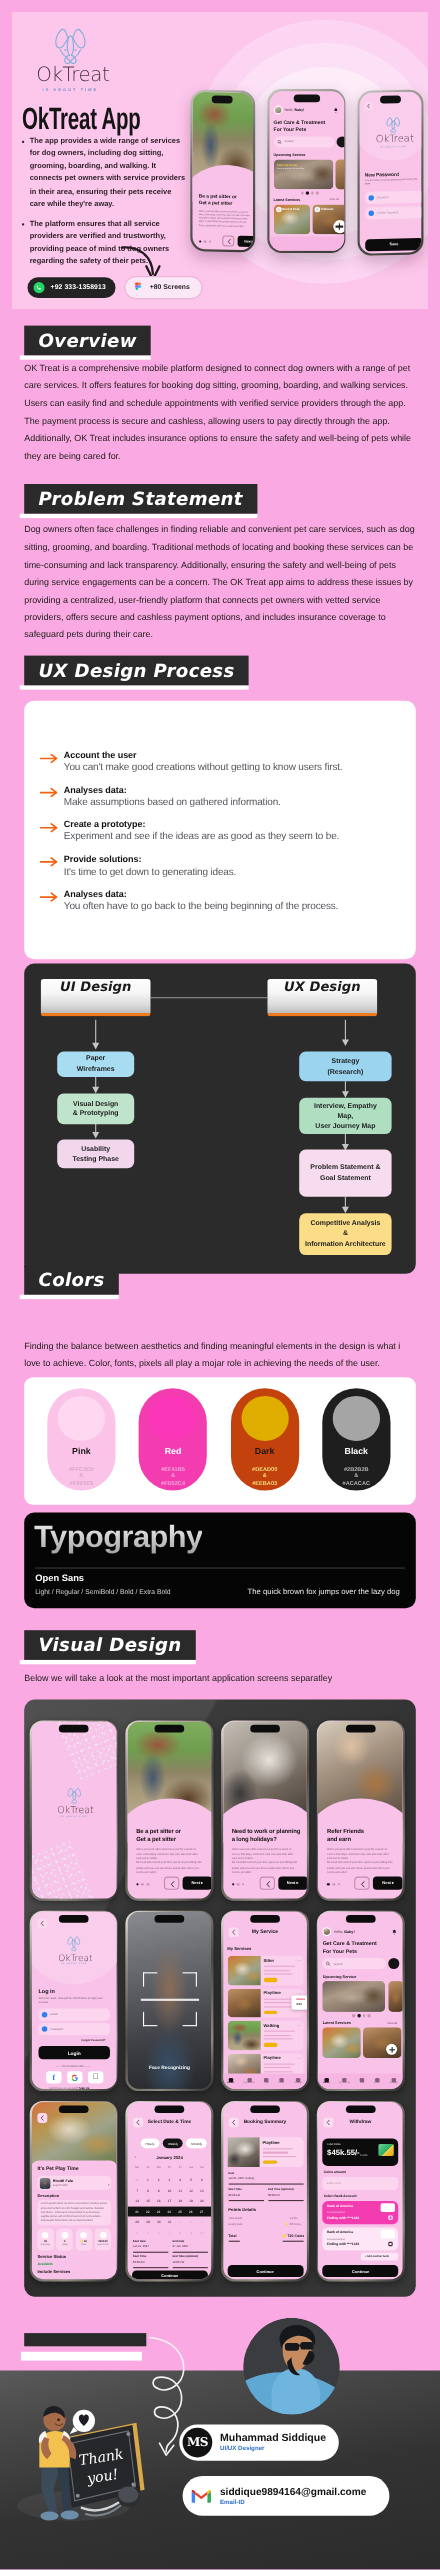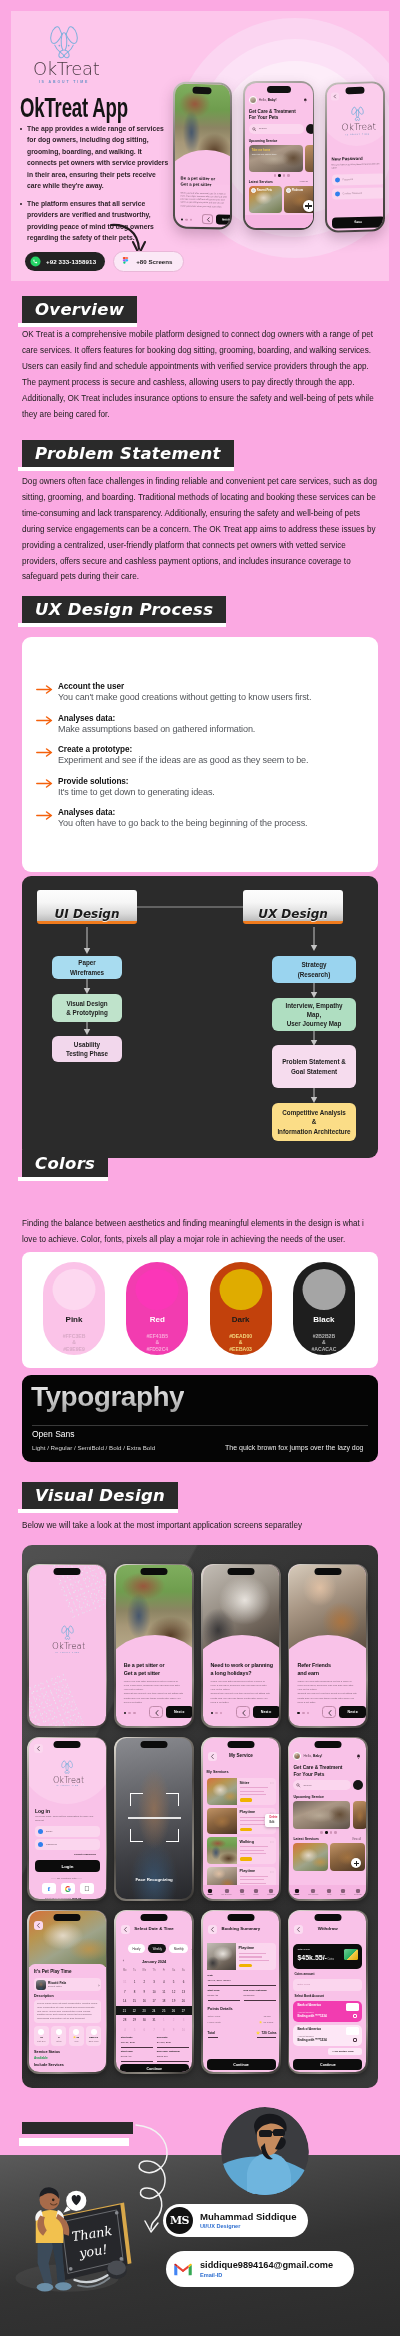--- a/index.html
+++ b/index.html
@@ -59,40 +59,40 @@
   .ux-list{position:absolute;left:14px;top:45px;width:330px;}
   .ux-item{position:relative;padding-left:22px;margin-bottom:10.6px;}
   .ux-item .arr{position:absolute;left:0;top:2.5px;}
   .ux-item .t{font-size:8.2px;font-weight:700;color:#111;line-height:10px;letter-spacing:-.05px;}
   .ux-item .d{font-size:9.1px;color:#54575c;line-height:11px;margin-top:0;letter-spacing:-.15px;}
 
   
   .flow{position:absolute;left:22px;top:876px;width:356px;height:282px;background:#2B2B2B;border-radius:9px;overflow:hidden;}
   .fhead{position:absolute;width:100px;height:34px;border-radius:3px;
      background:linear-gradient(180deg,#fdfdfd 0%,#f6f6f6 40%,#dcdcdc 75%,#bcbcbc 100%);
-     border-bottom:3px solid #F07B1D;display:flex;align-items:flex-end;justify-content:center;}
+     border-bottom:3px solid #F07B1D;display:flex;align-items:flex-start;justify-content:center;}
   .fhead span{font-family:"DejaVu Sans",sans-serif;font-style:italic;font-weight:700;font-size:12px;color:#1b1b1b;
      text-shadow:0 1px 0 rgba(255,255,255,.8);}
   .fbox{position:absolute;border-radius:6px;display:flex;align-items:center;justify-content:center;text-align:center;}
   .fbox span{font-size:6.3px;font-weight:600;color:#1d1d1d;line-height:9.2px;}
 
   
   .colors-card{position:absolute;left:22px;top:1252px;width:356px;height:116px;background:#fff;border-radius:8px;}
   .swatch{position:absolute;top:10px;width:62px;height:93px;border-radius:31px;}
   .swatch .circ{position:absolute;left:50%;transform:translateX(-50%);top:7px;width:43px;height:41px;border-radius:50%;}
   .swatch .nm{position:absolute;left:0;right:0;top:53px;text-align:center;font-size:8px;font-weight:700;}
   .swatch .hx{position:absolute;left:0;right:0;top:71px;text-align:center;font-size:5.1px;line-height:6.4px;font-weight:600;}
 
   
   .typo{position:absolute;left:22px;top:1375px;width:356px;height:87px;background:#050505;border-radius:9px;overflow:hidden;}
   .typo h2{position:absolute;left:9px;top:5px;font-size:28px;font-weight:700;letter-spacing:-.5px;line-height:34px;
      background:linear-gradient(180deg,#eeeeee 0%,#d4d4d4 45%,#9d9d9d 100%);-webkit-background-clip:text;
      background-clip:text;color:transparent;}
   .typo .rule{position:absolute;left:10px;right:10px;top:50px;height:1px;background:#3a3a3a;}
-  .typo .os{position:absolute;left:10px;top:54px;font-size:8.5px;font-weight:400;color:#fff;}
+  .typo .os{position:absolute;left:10px;top:54px;font-size:8.5px;font-weight:700;color:#fff;}
   .typo .wt{position:absolute;left:10px;top:69px;font-size:6.2px;color:#d5d5d5;}
   .typo .fox{position:absolute;left:203px;top:69px;font-size:7px;color:#ececec;}
 
   
   .vd{position:absolute;left:22px;top:1545px;width:356px;height:543px;border-radius:10px;overflow:hidden;
       background:linear-gradient(135deg,#474747 0%,#3a3a3a 30%,#2f2f2f 60%,#3b3b3b 100%);}
 
   
   .vdph{position:absolute;width:80px;height:164px;border-radius:12px;padding:1.7px;
     background:linear-gradient(135deg,#e9e5dd 0%,#9a948c 18%,#4a4743 50%,#8f8a82 80%,#2e2c2a 100%);

